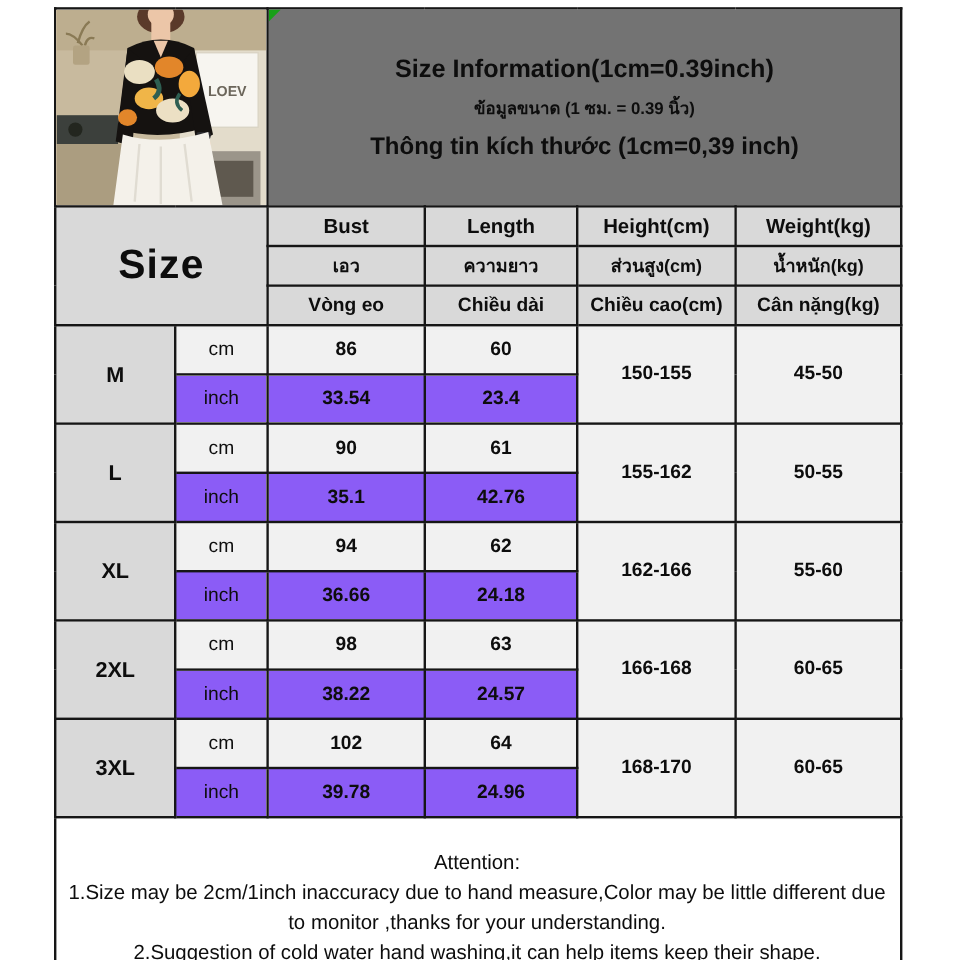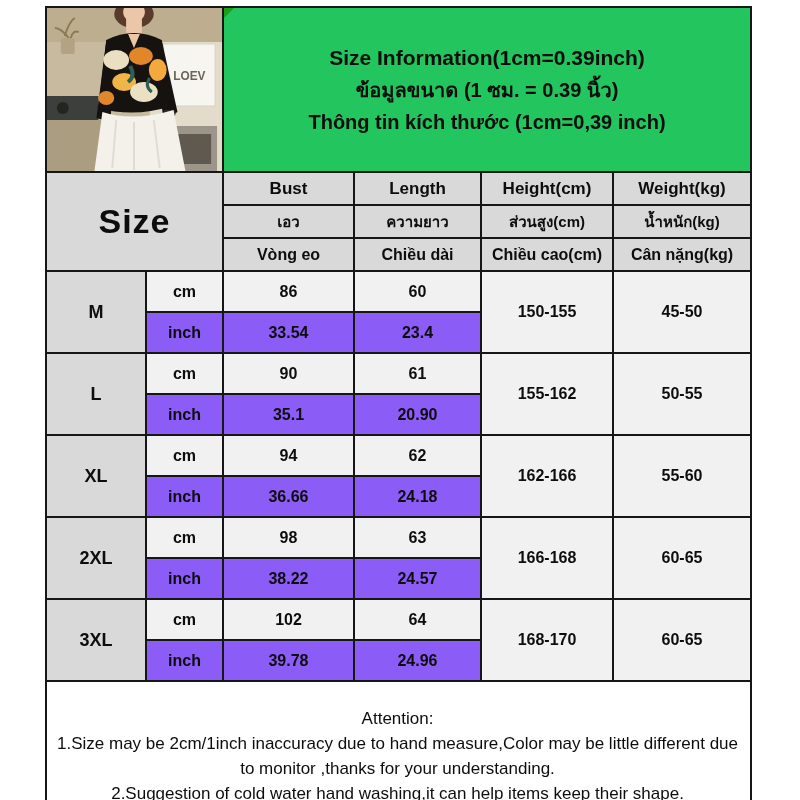--- a/index.html
+++ b/index.html
@@ -27,35 +27,35 @@
   tr.attn-row td{height:145px;}
 
   
   .bg-gray{background:#d9d9d9;}
   .bg-lite{background:#f1f1f1;}
   .bg-white{background:#8b5cf6;}
 
   .photo-cell{position:relative;padding:0;background:#cbbda0;margin-top:33px;}
   .photo-cell svg{display:block;width:100%;height:163px;}
 
-  .title-cell{position:relative;background:#22c55e;}
+  .title-cell{position:relative;background:#737373;}
   .corner-flag{
     position:absolute;left:0;top:0;width:0;height:0;
     border-top:10px solid #18a018;border-right:10px solid transparent;
   }
   .title-en{font-weight:bold;font-size:21px;line-height:32px;letter-spacing:0;}
-  .title-th{font-weight:bold;font-size:20px;line-height:32px;text-align:center;}
+  .title-th{font-weight:bold;font-size:14px;line-height:32px;text-align:center;}
   .title-vi{font-weight:bold;font-size:20px;line-height:32px;text-align:center;}
 
   .size-big{font-weight:bold;font-size:34px;letter-spacing:1px;}
   .hdr-en{font-weight:bold;font-size:17px;}
   .hdr-th{font-weight:bold;font-size:15px;}
   .hdr-vi{font-weight:bold;font-size:16px;margin-left:12px;}
   .size-label{font-weight:bold;font-size:18px;}
-  .unit{font-weight:bold;font-size:16px;margin-top:16px;}
+  .unit{font-weight:normal;font-size:16px;margin-top:16px;}
   .num{font-weight:bold;font-size:16px;}
 
   .attn-cell{text-align:left;vertical-align:top;background:#ffffff;}
   .attn-inner{padding:3px 6px 0 4px;font-size:17px;line-height:25px;font-weight:400;}
   .attn-inner div{margin:0;}
 </style>
 </head>
 <body>
 
 <div class="sheet">
@@ -164,21 +164,21 @@
     <td rowspan="2" class="bg-gray size-label">L</td>
     <td class="bg-lite unit">cm</td>
     <td class="bg-lite num">90</td>
     <td class="bg-lite num">61</td>
     <td rowspan="2" class="bg-lite num">155-162</td>
     <td rowspan="2" class="bg-lite num">50-55</td>
   </tr>
   <tr class="data-row">
     <td class="bg-white unit">inch</td>
     <td class="bg-white num">35.1</td>
-    <td class="bg-white num">20.90</td>
+    <td class="bg-white num">42.76</td>
   </tr>
 
   <tr class="data-row">
     <td rowspan="2" class="bg-gray size-label">XL</td>
     <td class="bg-lite unit">cm</td>
     <td class="bg-lite num">94</td>
     <td class="bg-lite num">62</td>
     <td rowspan="2" class="bg-lite num">162-166</td>
     <td rowspan="2" class="bg-lite num">55-60</td>
   </tr>

